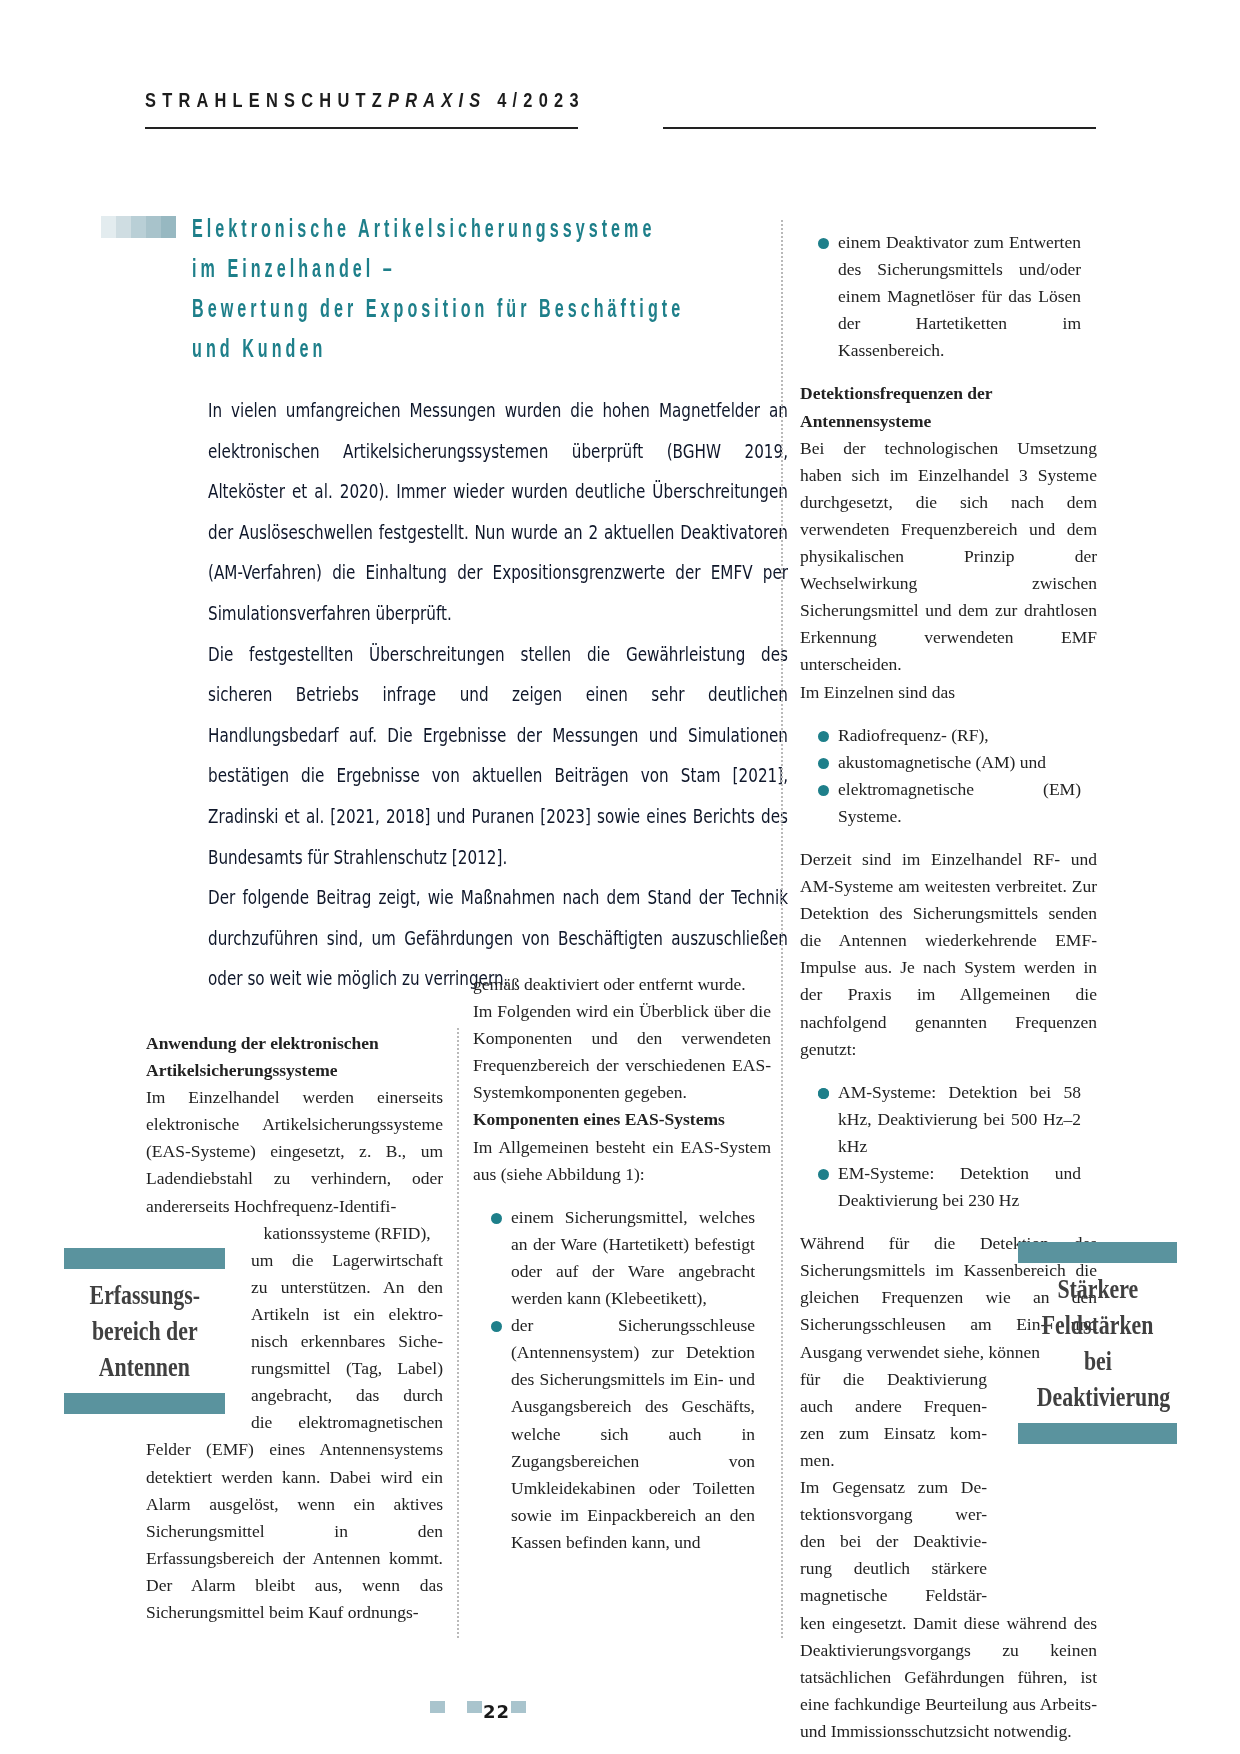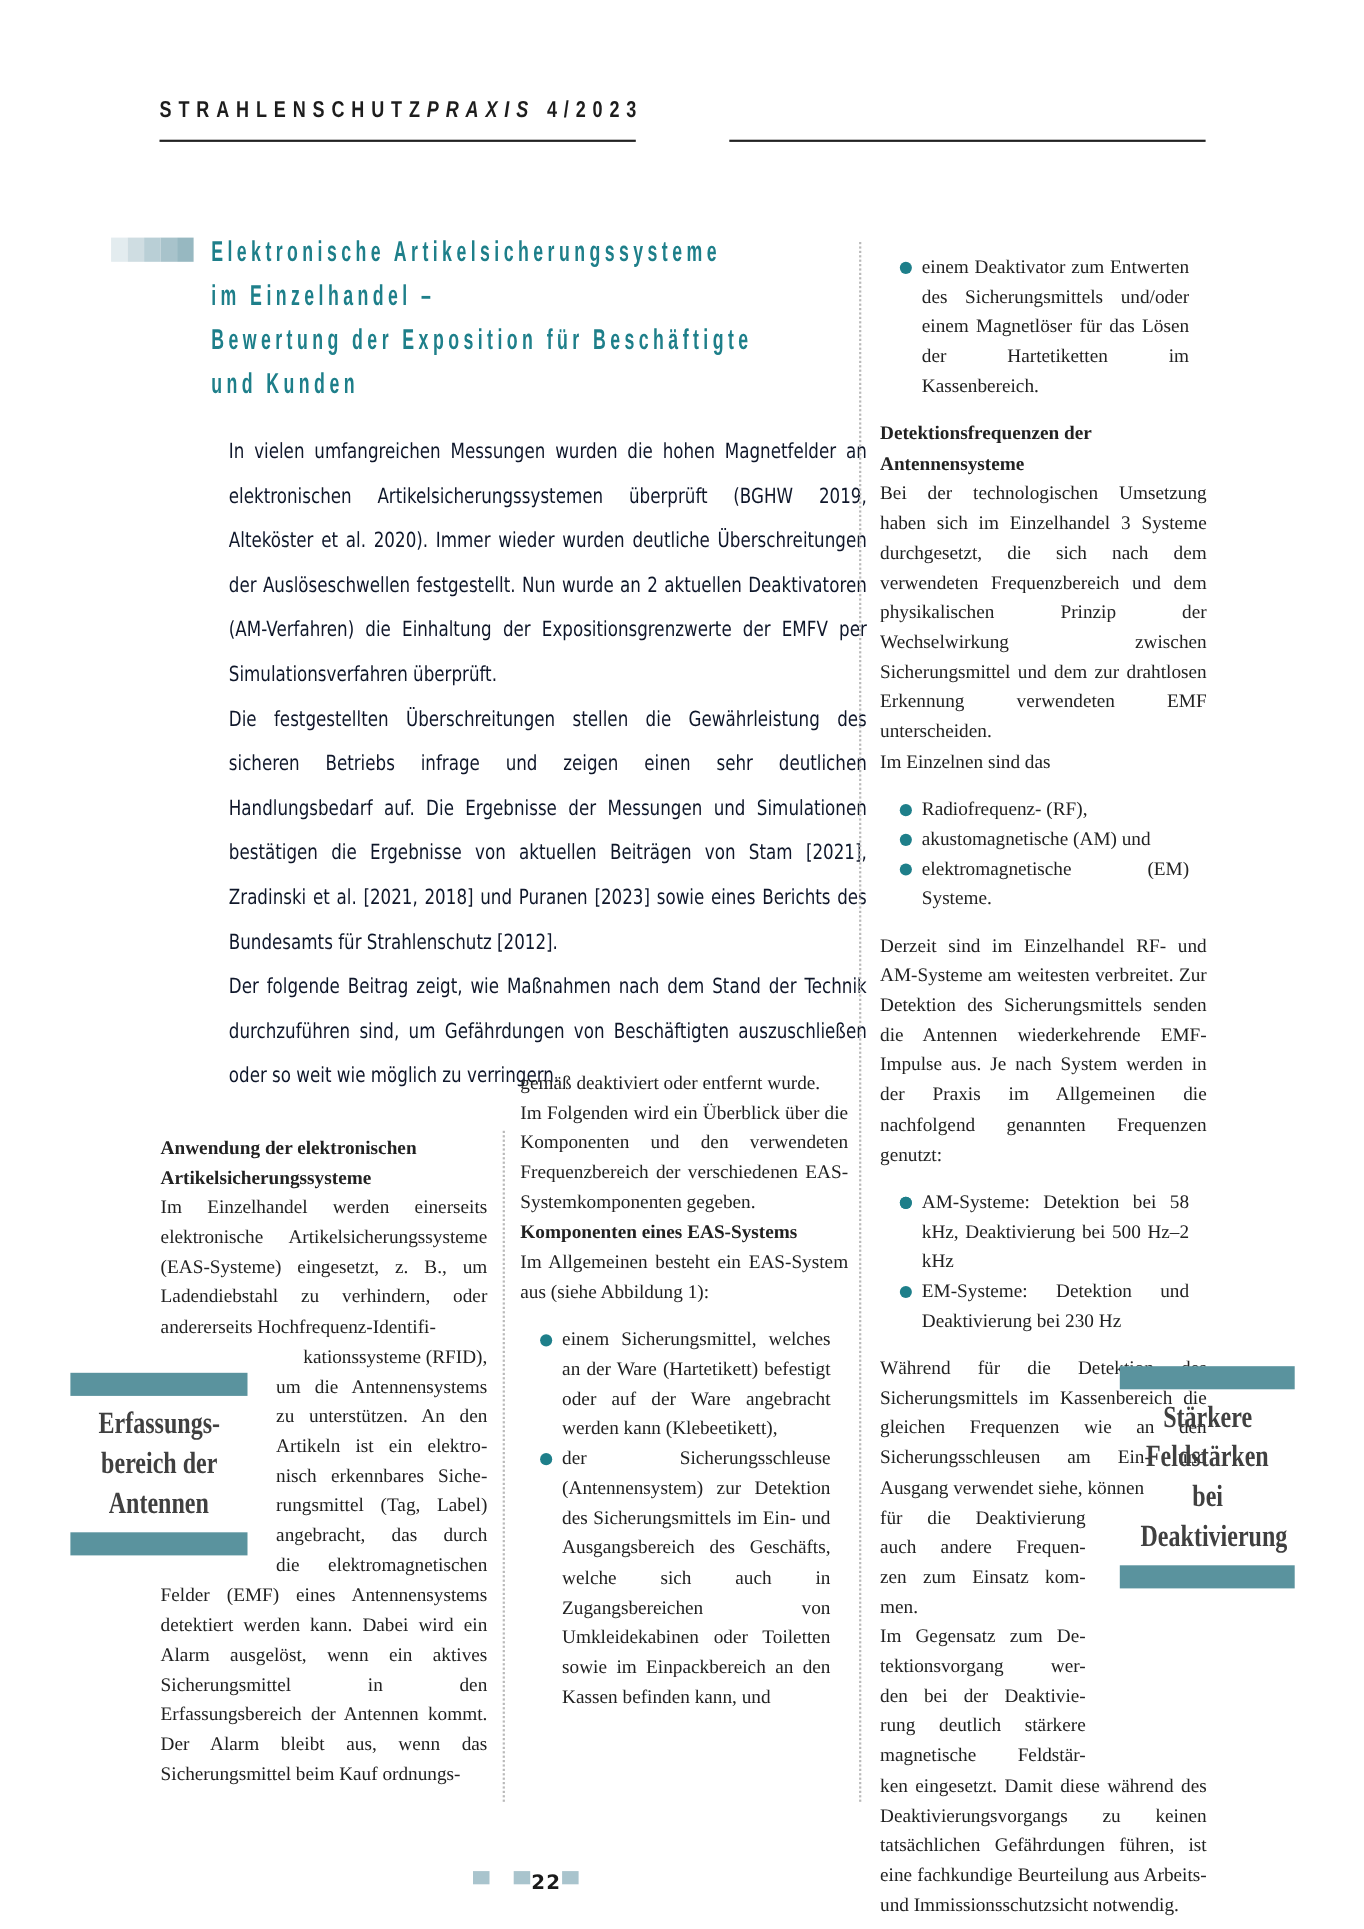--- a/index.html
+++ b/index.html
@@ -102,22 +102,22 @@
   <p>Der folgende Beitrag zeigt, wie Maßnahmen nach dem Stand der Technik durchzuführen sind, um Gefährdungen von Beschäftigten auszuschließen oder so weit wie möglich zu verringern.</p>
 </div>
 
 <div class="vdiv vdiv-1"></div>
 <div class="vdiv vdiv-2"></div>
 
 <div class="col col-1">
   <h3>Anwendung der elektronischen Artikelsicherungssysteme</h3>
   <p>Im Einzelhandel werden einerseits elektronische Artikelsicherungssysteme (EAS-Systeme) eingesetzt, z. B., um Ladendiebstahl zu verhindern, oder andererseits Hochfrequenz-Identifi-</p>
   <div>
-    <span class="indent-line" style="text-align:right">kationssysteme (RFID),</span>
-    <span class="indent-line" style="text-align:justify;text-align-last:justify">um die Antennensystems</span>
+    <span class="indent-line" style="text-align:center">kationssysteme (RFID),</span>
+    <span class="indent-line" style="text-align:justify;text-align-last:justify">um die Lagerwirtschaft</span>
     <span class="indent-line" style="text-align-last:justify">zu unterstützen. An den</span>
     <span class="indent-line" style="text-align-last:justify">Artikeln ist ein elektro-</span>
     <span class="indent-line" style="text-align-last:justify">nisch erkennbares Siche-</span>
     <span class="indent-line" style="text-align-last:justify">rungsmittel (Tag, Label)</span>
     <span class="indent-line" style="text-align-last:justify">angebracht, das durch</span>
     <span class="indent-line" style="text-align-last:justify">die elektromagnetischen</span>
   </div>
   <p>Felder (EMF) eines Antennensystems detektiert werden kann. Dabei wird ein Alarm ausgelöst, wenn ein aktives Sicherungsmittel in den Erfassungsbereich der Antennen kommt. Der Alarm bleibt aus, wenn das Sicherungsmittel beim Kauf ordnungs-</p>
 </div>
 

